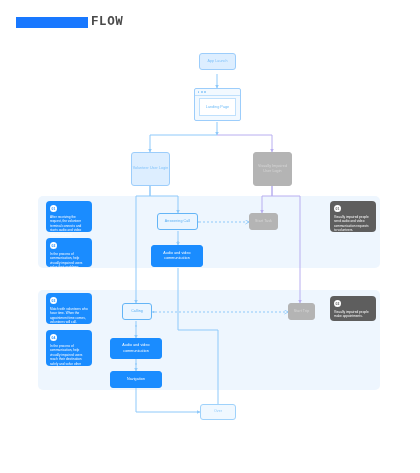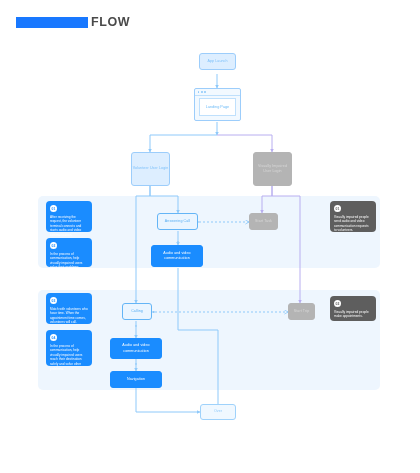--- a/index.html
+++ b/index.html
@@ -5,21 +5,21 @@
   html,body{margin:0;padding:0;}
   body{
     width:420px;height:473px;
     background:#ffffff;
     font-family:"Liberation Sans", sans-serif;
     overflow:hidden;
   }
   #stage{position:relative;width:420px;height:473px;}
 
   
-  .hdr{position:absolute;left:16px;top:15px;display:flex;align-items:center;}
+  .hdr{position:absolute;left:16px;top:15px;display:flex;align-items:center;font-family:Liberation Mono, monospace;}
   .hdr-bar{width:72px;height:11px;background:#1878ff;}
   .hdr-title{font-size:12.5px;font-weight:700;color:#4a4a4a;letter-spacing:.6px;margin-left:3px;}
 
   
   .band{position:absolute;background:#eef6fe;border-radius:5px;}
 
   
   svg.links{position:absolute;left:0;top:0;width:420px;height:473px;overflow:visible;}
 
   

